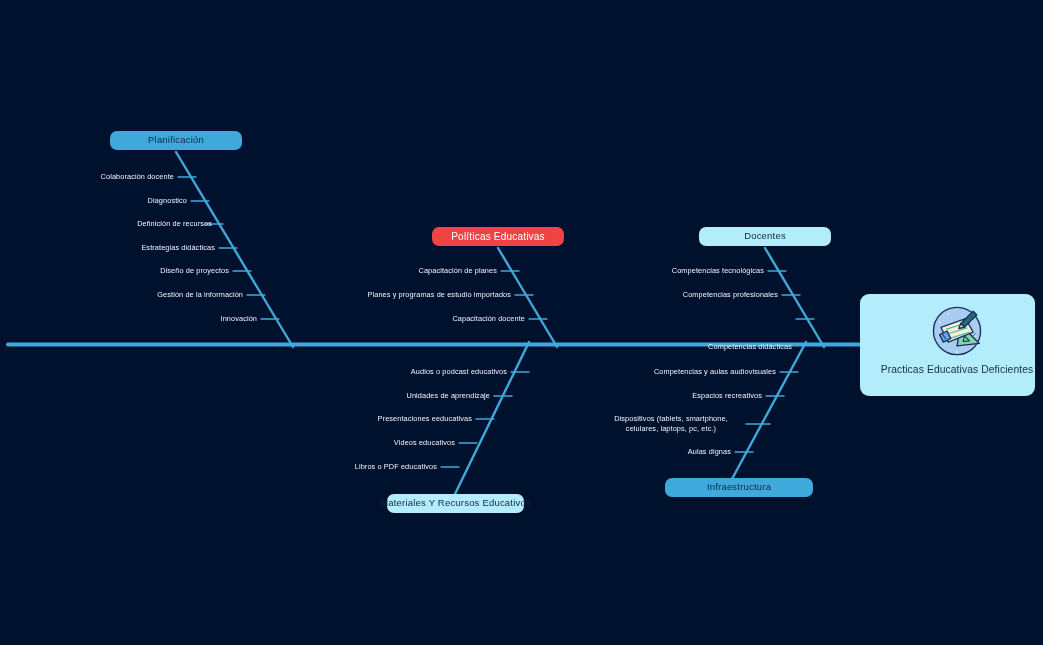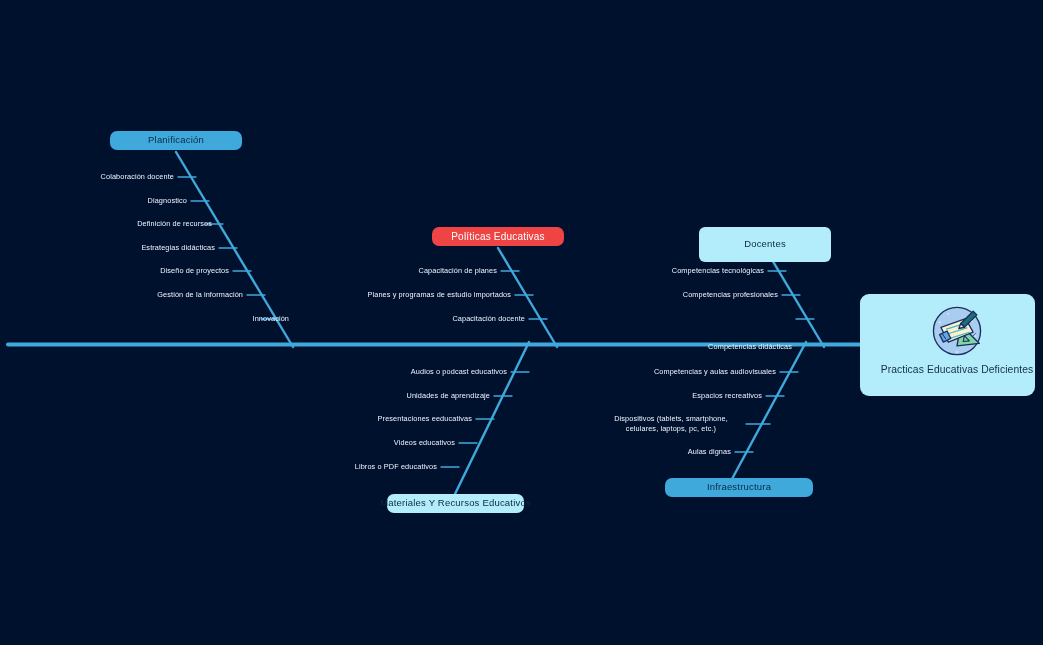--- a/index.html
+++ b/index.html
@@ -151,39 +151,39 @@
   </svg>
 
   <div class="cat-box style-mid" style="left:110px; top:131px; width:132px; height:19px;">
     <span>Planificación</span>
   </div>
 
   <div class="cat-box style-dark" style="left:432px; top:227px; width:132px; height:19px;">
     <span>Políticas Educativas</span>
   </div>
 
-  <div class="cat-box style-light" style="left:699px; top:227px; width:132px; height:35px;border-radius:6px;">
+  <div class="cat-box style-light" style="left:699px; top:227px; width:132px; height:19px;">
     <span>Docentes</span>
   </div>
 
   <div class="cat-box style-light" style="left:387px; top:494px; width:137px; height:19px;">
     <span>Materiales Y Recursos Educativos</span>
   </div>
 
   <div class="cat-box style-mid" style="left:665px; top:478px; width:148px; height:19px;">
     <span>Infraestructura</span>
   </div>
 
   <div class="cause" style="left:0px; top:177px; width:174px;">Colaboración docente</div>
   <div class="cause" style="left:0px; top:201px; width:187px;">Diagnostico</div>
   <div class="cause" style="left:11px; top:224px; width:201px;">Definición de recursos</div>
   <div class="cause" style="left:0px; top:248px; width:215px;">Estrategias didácticas</div>
   <div class="cause" style="left:0px; top:271px; width:229px;">Diseño de proyectos</div>
   <div class="cause" style="left:0px; top:295px; width:243px;">Gestión de la información</div>
-  <div class="cause" style="left:0px; top:319px; width:257px;margin-left:32px;">Innovación</div>
+  <div class="cause" style="left:0px; top:319px; width:257px;">Innovación</div>
 
   <div class="cause" style="left:300px; top:271px; width:197px;">Capacitación de planes</div>
   <div class="cause" style="left:300px; top:295px; width:211px;">Planes y programas de estudio importados</div>
   <div class="cause" style="left:300px; top:319px; width:225px;">Capacitación docente</div>
 
   <div class="cause" style="left:600px; top:271px; width:164px;">Competencias tecnológicas</div>
   <div class="cause" style="left:600px; top:295px; width:178px;">Competencias profesionales</div>
   <div class="cause" style="left:600px; top:323px; width:192px;margin-top:24px;">Competencias didácticas</div>
 
   <div class="cause" style="left:310px; top:372px; width:197px;">Audios o podcast educativos</div>

